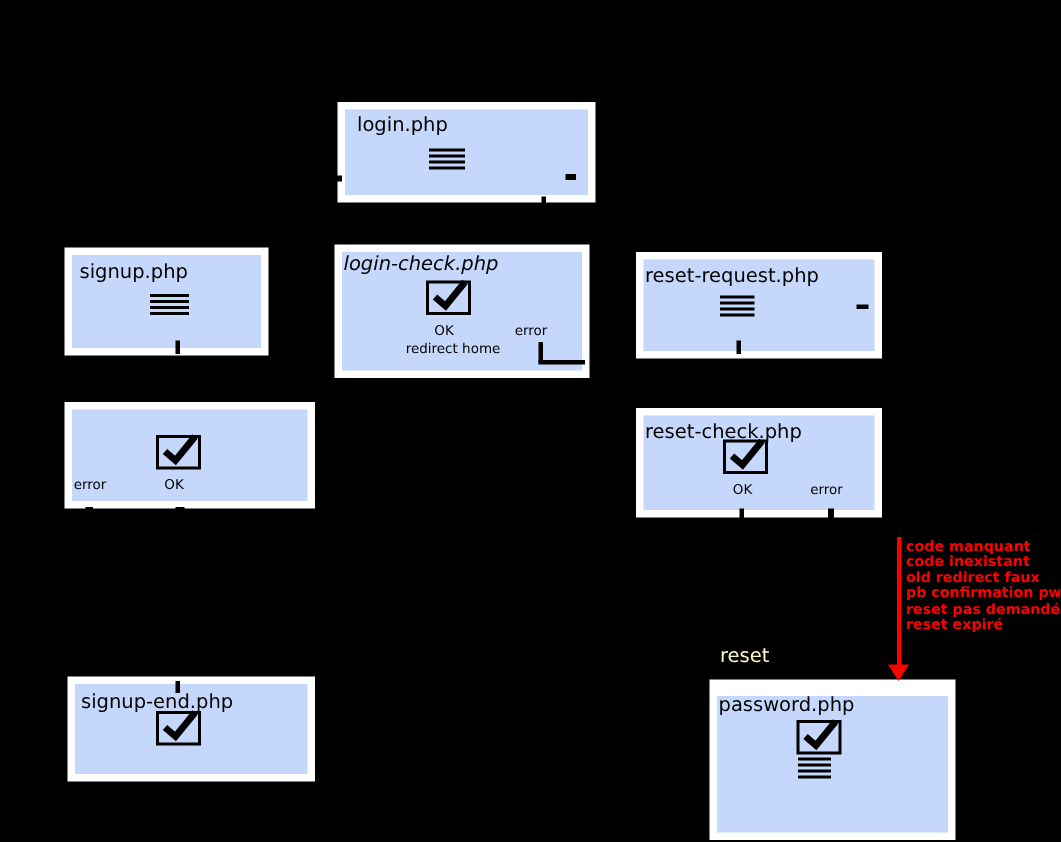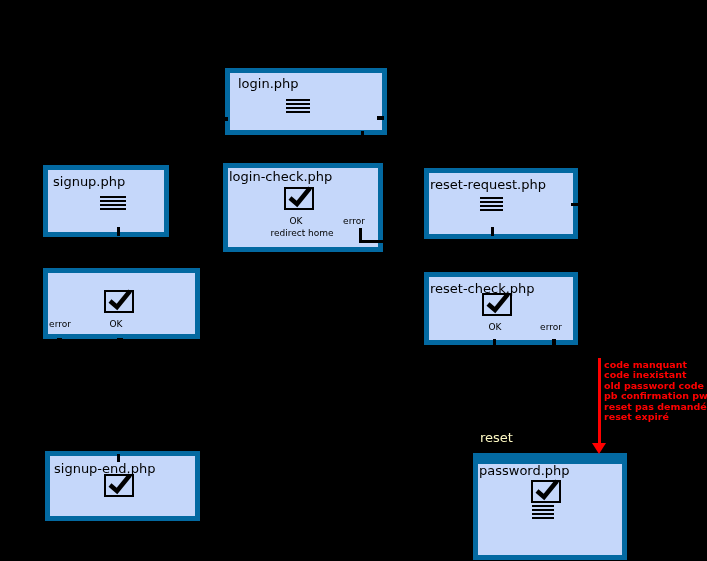--- a/index.html
+++ b/index.html
@@ -5,21 +5,22 @@
   html,body { margin:0; padding:0; }
   body {
     width:707px; height:561px;
     background:#000000;
     overflow:hidden;
     position:relative;
     font-family:"DejaVu Sans","Liberation Sans",sans-serif;
   }
   .node {
     position:absolute;
-    background:#0369a1;
+    background:#ffffff;
+    padding-left:10px;
   }
   .node .fill {
     position:absolute;
     left:5px; right:5px; top:5px; bottom:5px;
     background:#c5d7fa;
   }
   .node.thick-top .fill { top:11px; }
   .title {
     position:absolute;
     font-size:13px;
@@ -89,21 +90,21 @@
   <div class="form-icon" style="left:57px;top:31px;width:26px;">
     <div class="bar"></div>
       <div class="bar"></div>
       <div class="bar"></div>
       <div class="bar"></div>
   </div>
 </div>
 
 <div class="node" style="left:223px;top:163px;width:160px;height:89px;">
   <div class="fill"></div>
-  <div class="title" style="left:6px;top:6px;">login-check.php</div>
+  <div class="title" style="left:6px;top:6px;font-style:italic;">login-check.php</div>
   <div class="checkbox-icon" style="left:61px;top:24px;">
     <svg width="26" height="24" viewBox="0 0 26 24">
       <path d="M3,13 L10,19 L23,3" stroke="#000" stroke-width="4.5" fill="none"></path>
     </svg>
   </div>
   <div class="label" style="left:73px;top:53px;">OK</div>
   <div class="label" style="left:131px;top:53px;">error</div>
   <div class="label" style="left:79px;top:65px;">redirect home</div>
 </div>
 
@@ -181,17 +182,17 @@
 <div class="mark" style="left:552px;top:339px;width:4px;height:9px;"></div>
 <div class="mark" style="left:57px;top:338px;width:5px;height:6px;"></div>
 <div class="mark" style="left:117px;top:338px;width:6px;height:6px;"></div>
 <div class="mark" style="left:117px;top:454px;width:3px;height:8px;"></div>
 
 <div class="err-line"></div>
 <div class="err-head"></div>
 <div class="err-text">
   <div>code manquant</div>
   <div>code inexistant</div>
-  <div>old password code</div>
+  <div>old redirect faux</div>
   <div>pb confirmation pw</div>
   <div>reset pas demandé</div>
   <div>reset expiré</div>
 </div>
 
 </body></html>

